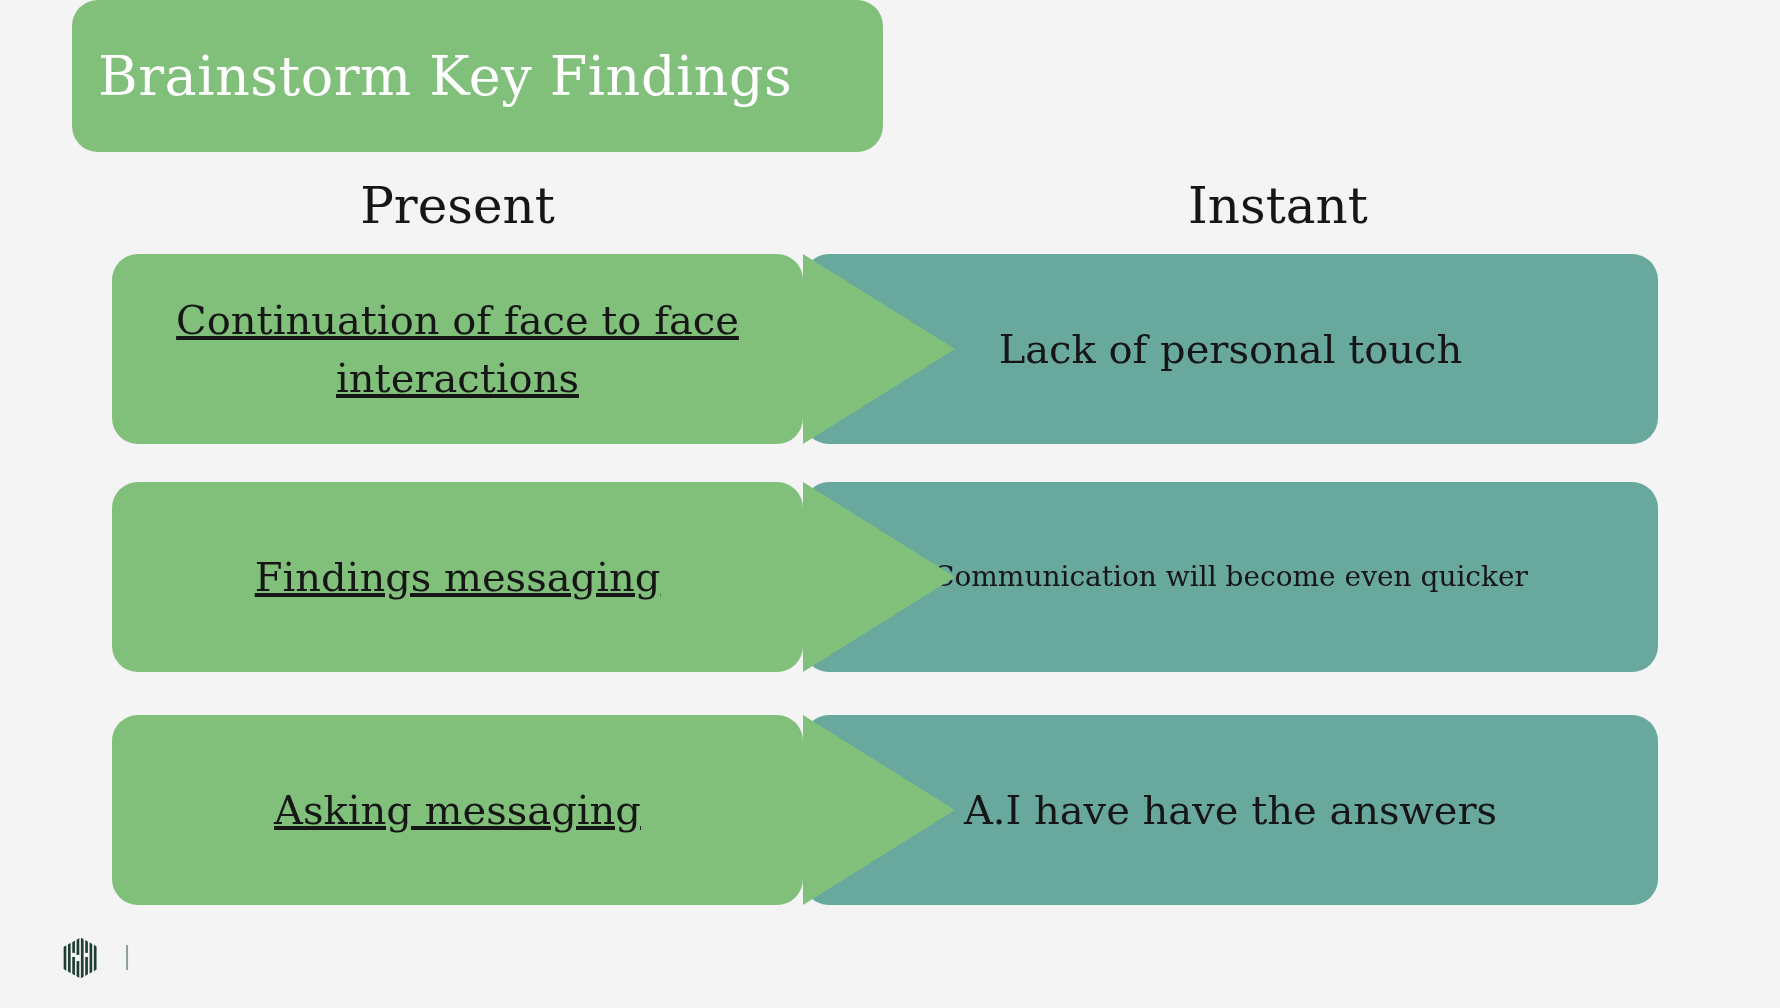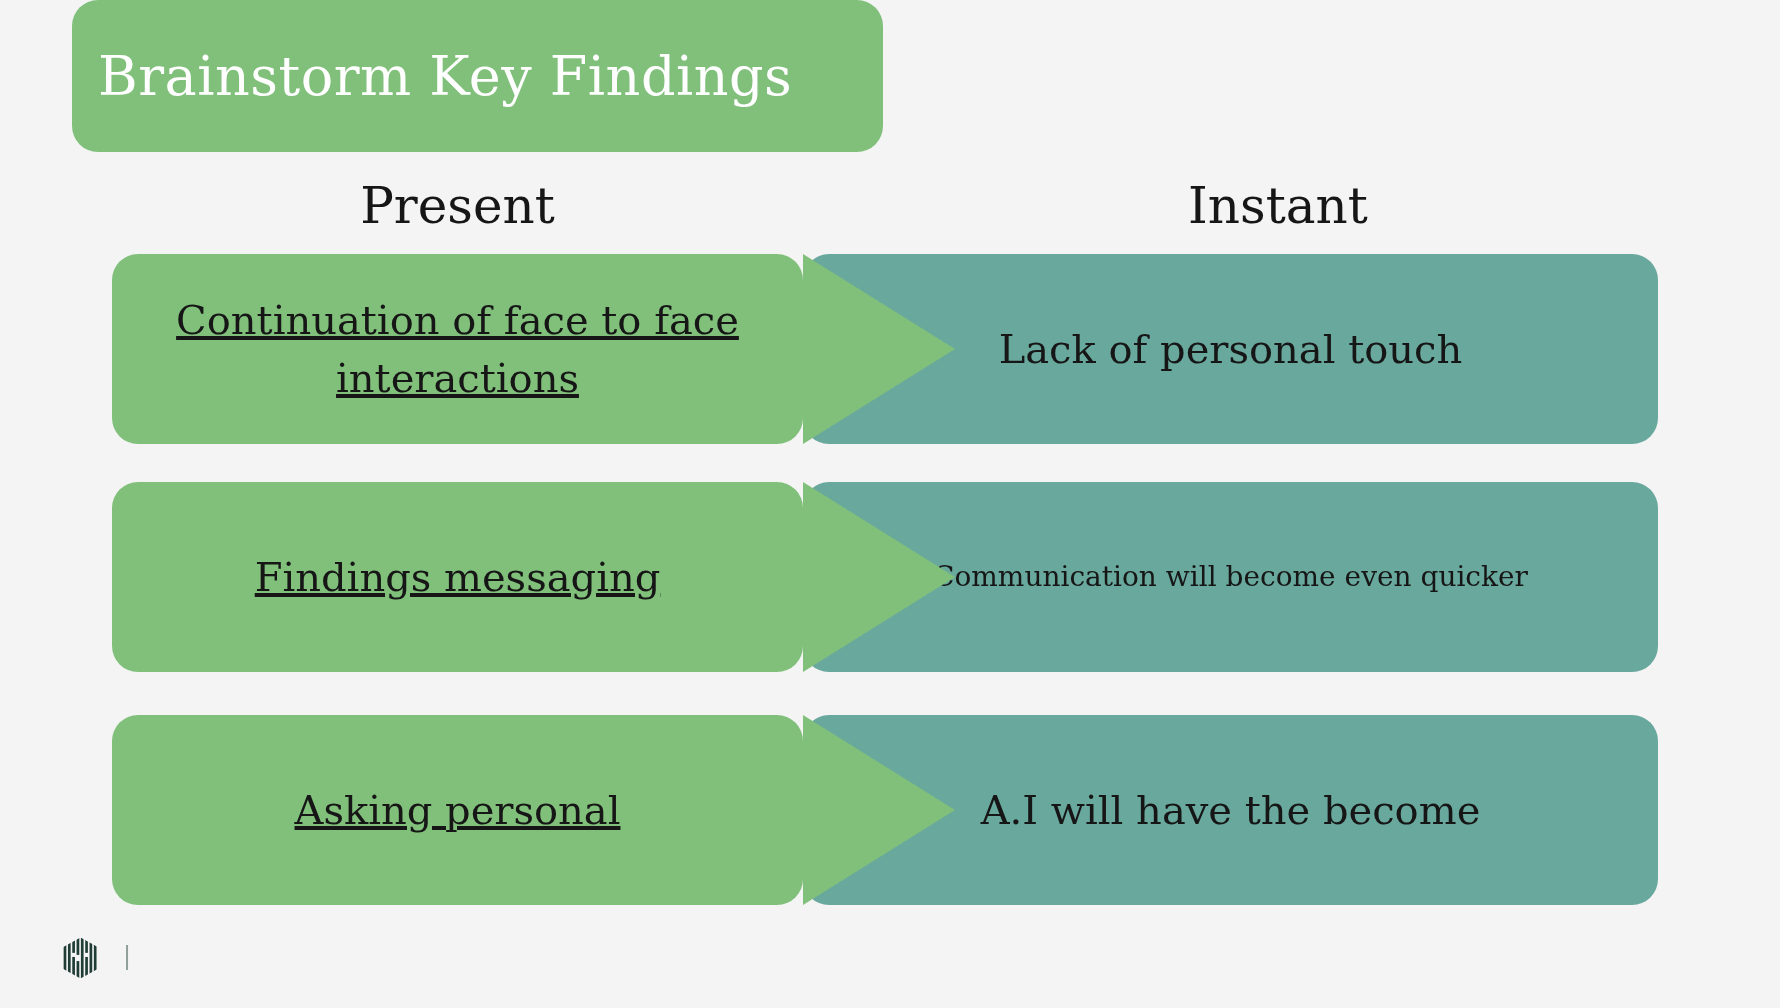--- a/index.html
+++ b/index.html
@@ -115,26 +115,26 @@
     </div>
     <div class="arrow-rect"></div>
     <div class="arrow-tri"></div>
     <div class="present-label">
       <span>Findings messaging</span>
     </div>
   </div>
 
   <div class="row row-3">
     <div class="future-box">
-      <div class="future-label">A.I will have the become</div>
+      <div class="future-label">A.I have have the answers</div>
     </div>
     <div class="arrow-rect"></div>
     <div class="arrow-tri"></div>
     <div class="present-label">
-      <span>Asking personal</span>
+      <span>Asking messaging</span>
     </div>
   </div>
 
   <div class="footer">
     <svg class="logo-svg" width="37" height="42" viewBox="0 0 36 40" aria-hidden="true">
       <defs>
         <clipPath id="hexclip">
           <polygon points="18,0 36,10 36,30 18,40 0,30 0,10"></polygon>
         </clipPath>
       </defs>

